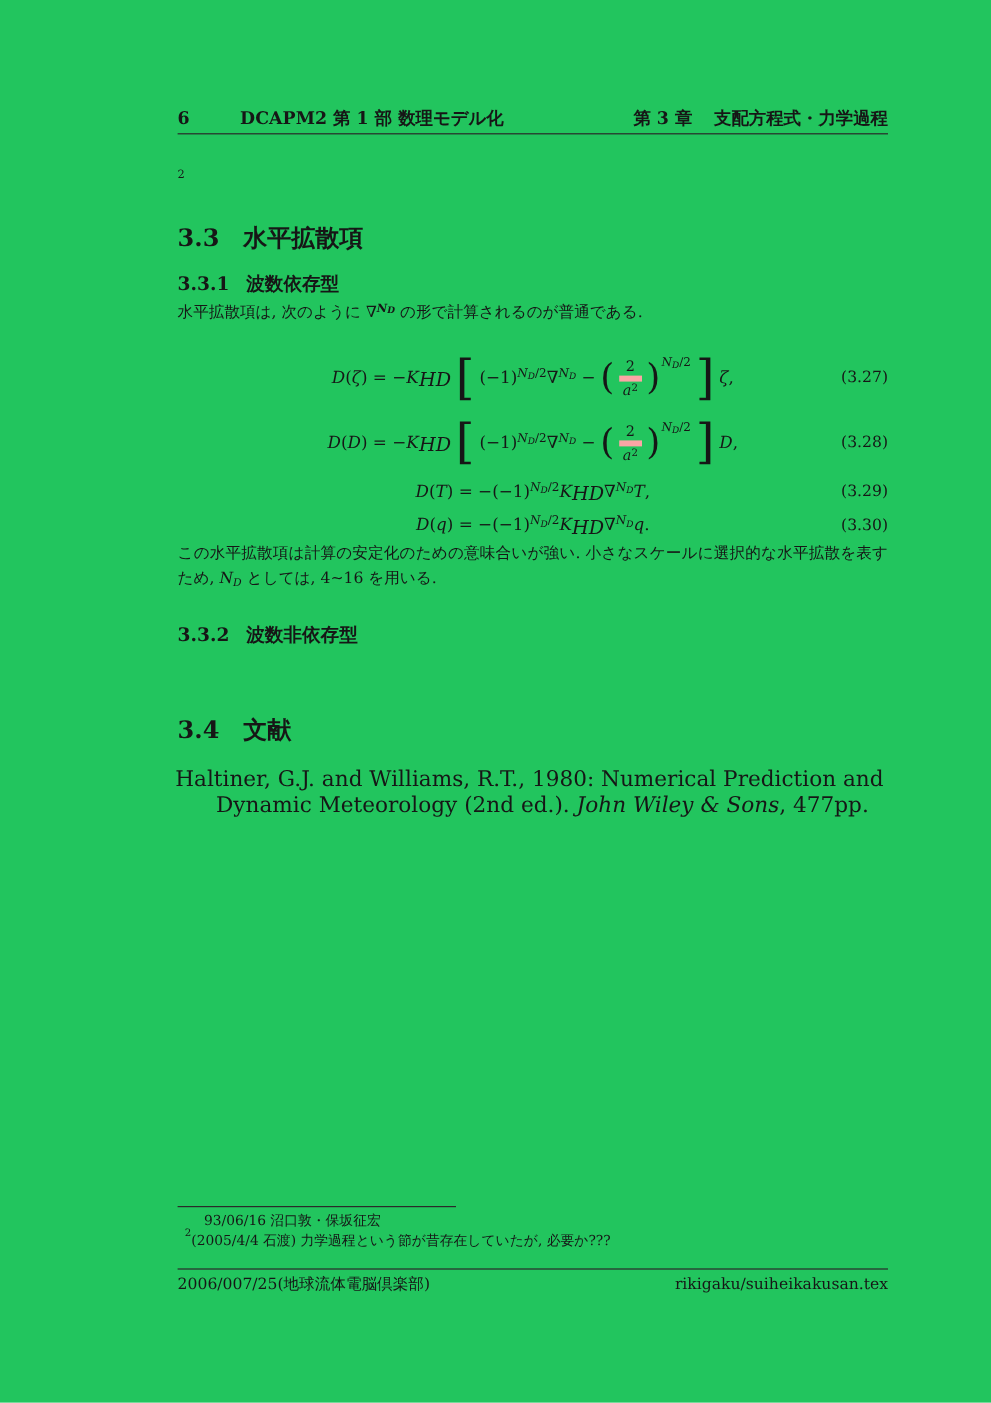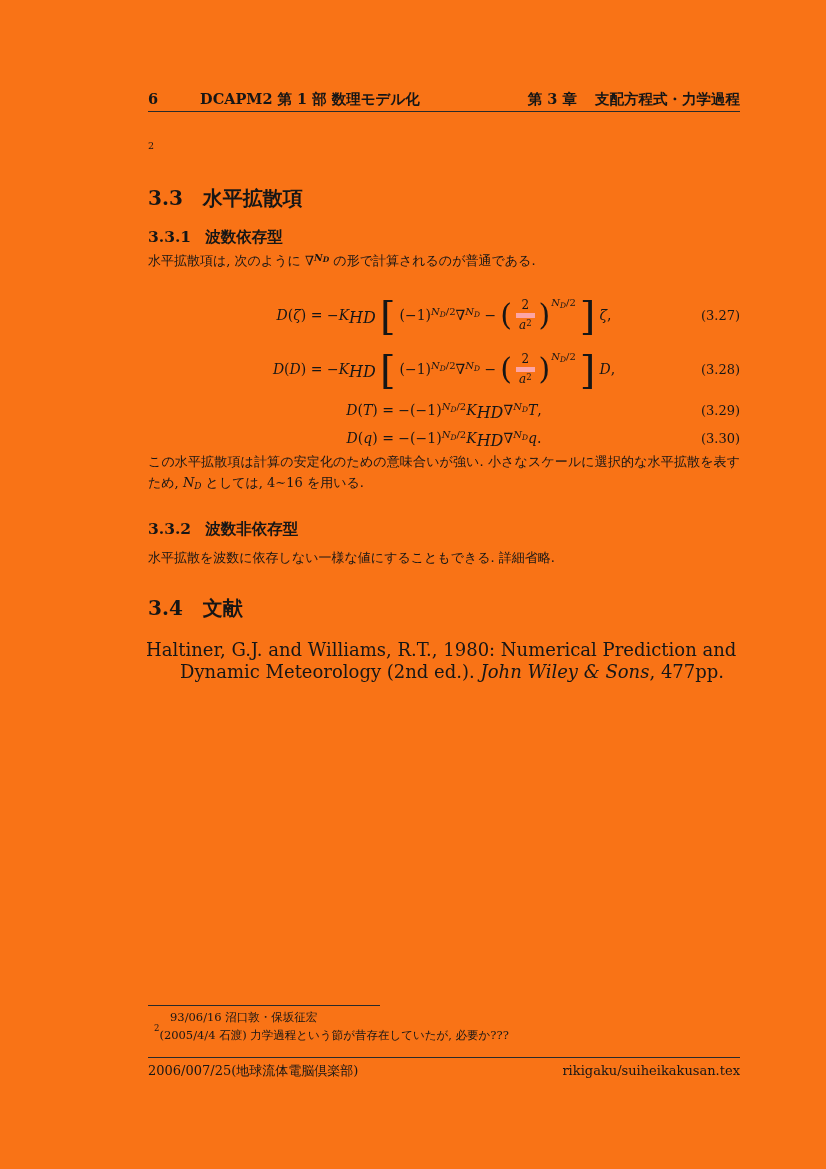--- a/index.html
+++ b/index.html
@@ -1,20 +1,20 @@
 <!DOCTYPE html>
 <html><head>
 <meta charset="utf-8">
 <style>
   html, body { margin: 0; padding: 0; background: #ffffff; }
   .page {
     position: relative;
     width: 826px;
     height: 1169px;
-    background: #f97316;
+    background: #22c55e;
     color: #161616;
     font-family: "DejaVu Serif", "Liberation Serif", serif;
     overflow: hidden;
   }
 
   
   .header {
     position: absolute;
     left: 148px; top: 90px; width: 592px;
     display: flex; justify-content: space-between; align-items: baseline;
@@ -175,21 +175,20 @@
     </span>
     <span class="eqnum">(3.30)</span>
   </div>
 
   <div class="para" id="p2">この水平拡散項は計算の安定化のための意味合いが強い. 小さなスケールに選択的な水平拡散を表すため, <i>N</i><sub><i>D</i></sub> としては, 4∼16 を用いる.</div>
 
   <div class="h2" id="sec332">
     <span class="secnum">3.3.2</span><span>波数非依存型</span>
   </div>
 
-  <div class="para" id="p3">水平拡散を波数に依存しない一様な値にすることもできる. 詳細省略.</div>
 
   <div class="h1" id="sec34">
     <span class="secnum">3.4</span><span>文献</span>
   </div>
 
   <div class="ref">Haltiner, G.J. and Williams, R.T., 1980: Numerical Prediction and Dynamic Meteorology (2nd ed.). <i>John Wiley &amp; Sons</i>, 477pp.</div>
 
   <div class="fnrule"></div>
   <div class="fn" id="fn1">93/06/16 沼口敦・保坂征宏</div>
   <div class="fn" id="fn2">

